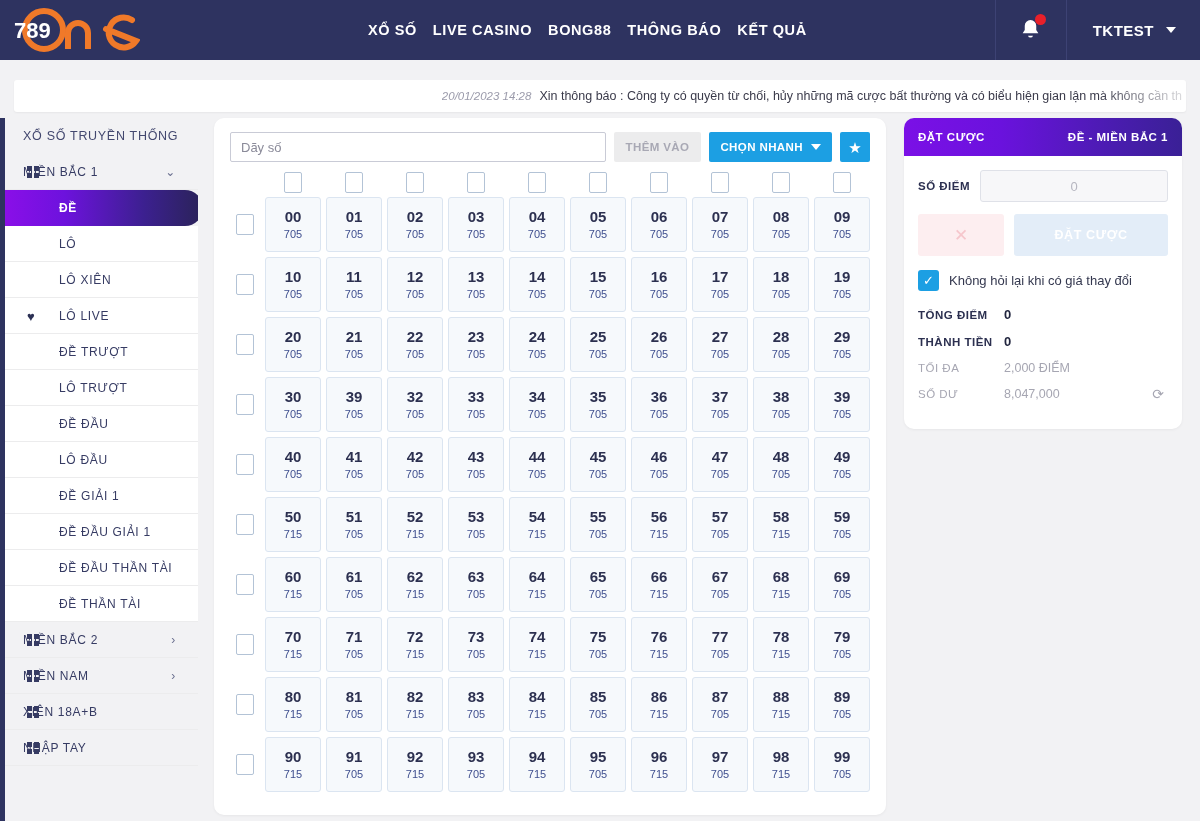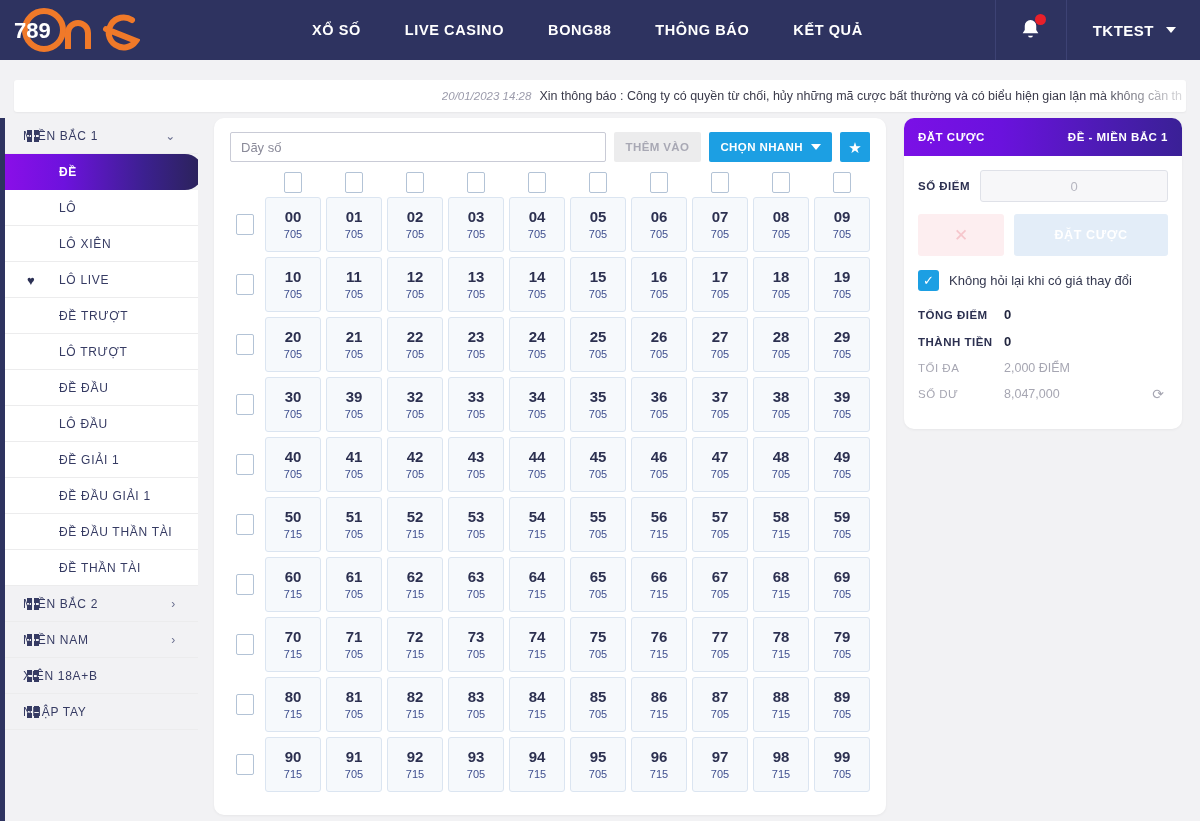--- a/index.html
+++ b/index.html
@@ -19,21 +19,21 @@
     position: relative;
   }
   .logo-wrap {
     width: 140px; padding-left: 14px;
     display: flex; align-items: center;
     flex: 0 0 140px;
   }
   .logo-svg { display: block; }
   .nav {
     flex: 1; display: flex; align-items: center;
-    justify-content: center; gap: 44px;
+    justify-content: center; gap: 16px;
     margin-left: 40px;
   }
   .nav-item {
     color: #ffffff; font-size: 14.5px; font-weight: bold;
     letter-spacing: .6px; cursor: pointer; white-space: nowrap;
   }
   .header-right {
     display: flex; align-items: center; height: 100%;
     flex: 0 0 auto; padding-right: 14px;
   }
@@ -335,20 +335,21 @@
       <span class="notice-time">20/01/2023 14:28</span>
       <span class="notice-text">Xin thông báo : Công ty có quyền từ chối, hủy những mã cược bất thường và có biểu hiện gian lận mà không cần th</span>
     </div>
   </div>
 </div>
 
 <div class="body-row">
   <div class="edge-strip"></div>
 
   <div class="sidebar">
+    <div class="side-title">XỔ SỐ TRUYỀN THỐNG</div>
 
     <div class="side-item group side-top-round">
       <span class="ico">
         <span class="grid-ico">
             <i></i>
             <i></i>
             <i></i>
             <i></i>
           </span>
       </span>

